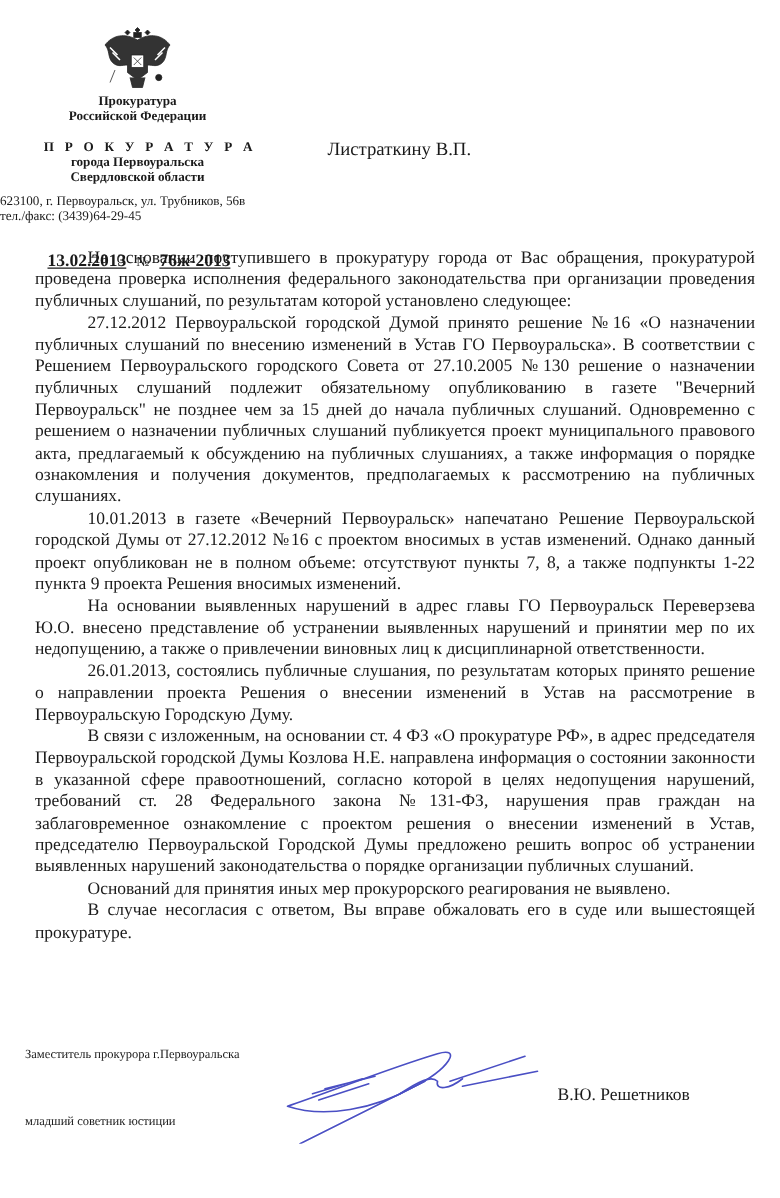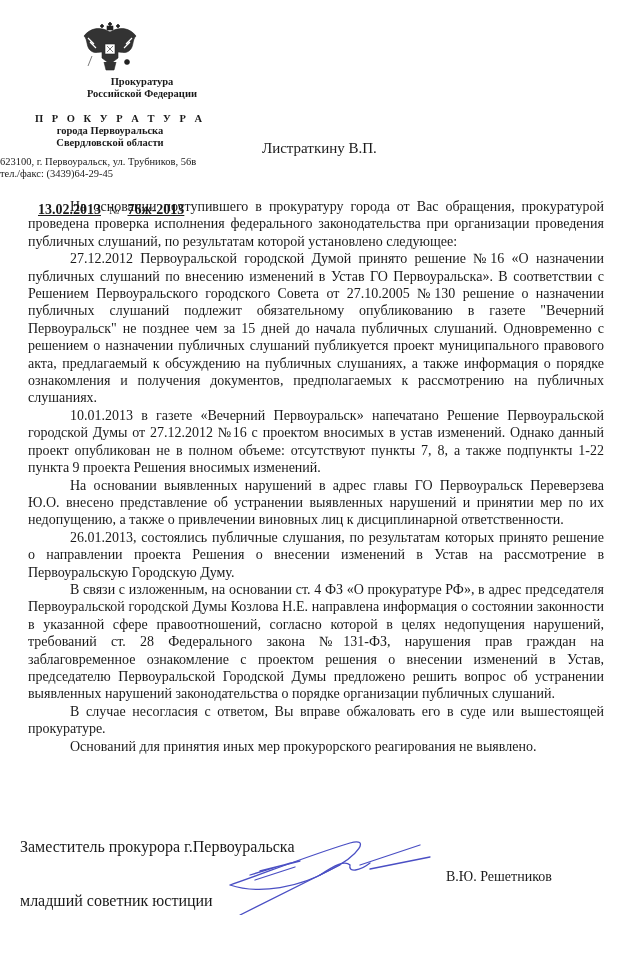--- a/index.html
+++ b/index.html
@@ -1,34 +1,34 @@
 <!DOCTYPE html>
 <html><head>
 <meta charset="utf-8">
 <style>
   html, body { margin: 0; padding: 0; background: #ffffff; }
   body { width: 624px; height: 958px; position: relative; overflow: hidden;
          font-family: "Liberation Serif", "DejaVu Serif", serif; color: #1a1a1a; }
   .letterhead { position: absolute; left: 0; top: 0; width: 240px; text-align: center; }
   .emblem { position: absolute; left: 80px; top: 18px; width: 60px; height: 56px; }
   .org1 { position: absolute; top: 76px; left: 0; width: 220px; text-align: center;
-          font-size: 10.5px; font-weight: bold; line-height: 12px; margin-left: 32px; }
+          font-size: 10.5px; font-weight: bold; line-height: 12px; }
   .org2 { position: absolute; top: 113px; left: 0; width: 220px; text-align: center;
           font-size: 10.5px; font-weight: bold; line-height: 12px; }
   .org2 .spaced { letter-spacing: 3px; margin-left: 20px; }
   .address { position: absolute; top: 156px; left: 0; width: 220px; text-align: left;
              font-size: 10.5px; line-height: 12px; }
   .regline { position: absolute; top: 182px; left: 38px; font-size: 14px; font-weight: bold; margin-top: 20px; }
   .regline .u { text-decoration: underline; }
   .regline .no { font-weight: normal; font-size: 11px; margin: 0 8px; }
-  .recipient { position: absolute; left: 262px; top: 112px; font-size: 15px; margin-top: 28px; }
+  .recipient { position: absolute; left: 262px; top: 112px; font-size: 15px; }
   .body { position: absolute; left: 28px; top: 198px; width: 576px; font-size: 14px;
           line-height: 17.4px; text-align: justify; }
   .body p { margin: 0; text-indent: 42px; }
-  .sig { position: absolute; left: 20px; font-size: 16px; }
+  .sig { position: absolute; left: 20px; font-size: 10px; }
   .sig1 { top: 838px; }
   .sig2 { top: 892px; }
   .signer { position: absolute; left: 446px; top: 869px; font-size: 14px; }
   .signature { position: absolute; left: 220px; top: 835px; width: 260px; height: 80px; }
 </style>
 </head>
 <body>
 
 <div class="letterhead">
   <svg class="emblem" viewBox="0 0 60 56">
@@ -66,22 +66,22 @@
 
 <div class="recipient">Листраткину В.П.</div>
 
 <div class="body">
   <p>На основании поступившего в прокуратуру города от Вас обращения, прокуратурой проведена проверка исполнения федерального законодательства при организации проведения публичных слушаний, по результатам которой установлено следующее:</p>
   <p>27.12.2012 Первоуральской городской Думой принято решение №16 «О назначении публичных слушаний по внесению изменений в Устав ГО Первоуральска». В соответствии с Решением Первоуральского городского Совета от 27.10.2005 №130 решение о назначении публичных слушаний подлежит обязательному опубликованию в газете "Вечерний Первоуральск" не позднее чем за 15 дней до начала публичных слушаний. Одновременно с решением о назначении публичных слушаний публикуется проект муниципального правового акта, предлагаемый к обсуждению на публичных слушаниях, а также информация о порядке ознакомления и получения документов, предполагаемых к рассмотрению на публичных слушаниях.</p>
   <p>10.01.2013 в газете «Вечерний Первоуральск» напечатано Решение Первоуральской городской Думы от 27.12.2012 №16 с проектом вносимых в устав изменений. Однако данный проект опубликован не в полном объеме: отсутствуют пункты 7, 8, а также подпункты 1-22 пункта 9 проекта Решения вносимых изменений.</p>
   <p>На основании выявленных нарушений в адрес главы ГО Первоуральск Переверзева Ю.О. внесено представление об устранении выявленных нарушений и принятии мер по их недопущению, а также о привлечении виновных лиц к дисциплинарной ответственности.</p>
   <p>26.01.2013, состоялись публичные слушания, по результатам которых принято решение о направлении проекта Решения о внесении изменений в Устав на рассмотрение в Первоуральскую Городскую Думу.</p>
   <p>В связи с изложенным, на основании ст. 4 ФЗ «О прокуратуре РФ», в адрес председателя Первоуральской городской Думы Козлова Н.Е. направлена информация о состоянии законности в указанной сфере правоотношений, согласно которой в целях недопущения нарушений, требований ст. 28 Федерального закона №131-ФЗ, нарушения прав граждан на заблаговременное ознакомление с проектом решения о внесении изменений в Устав, председателю Первоуральской Городской Думы предложено решить вопрос об устранении выявленных нарушений законодательства о порядке организации публичных слушаний.</p>
+  <p>Оснований для принятия иных мер прокурорского реагирования не выявлено.</p>
   <p>В случае несогласия с ответом, Вы вправе обжаловать его в суде или вышестоящей прокуратуре.</p>
-  <p>Оснований для принятия иных мер прокурорского реагирования не выявлено.</p>
 </div>
 
 <div class="sig sig1">Заместитель прокурора г.Первоуральска</div>
 <div class="sig sig2">младший советник юстиции</div>
 
 <svg class="signature" viewBox="0 0 260 80">
   <g fill="none" stroke="#4a4fc4" stroke-width="1.3" stroke-linecap="round">
     <path d="M10 50 C40 40 90 20 130 8 C150 2 140 20 110 35 C80 52 40 60 10 50"></path>
     <path d="M30 40 L70 28 M35 45 L75 32 M40 36 L80 26"></path>
     <path d="M100 40 C115 30 125 25 130 30 C128 38 140 36 150 28"></path>

